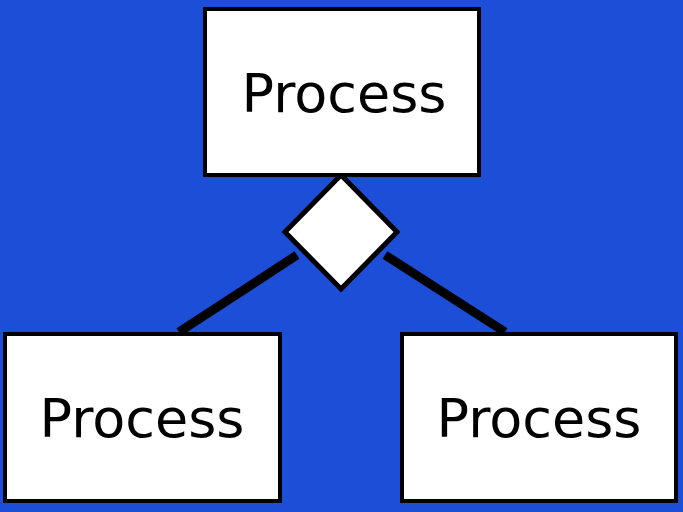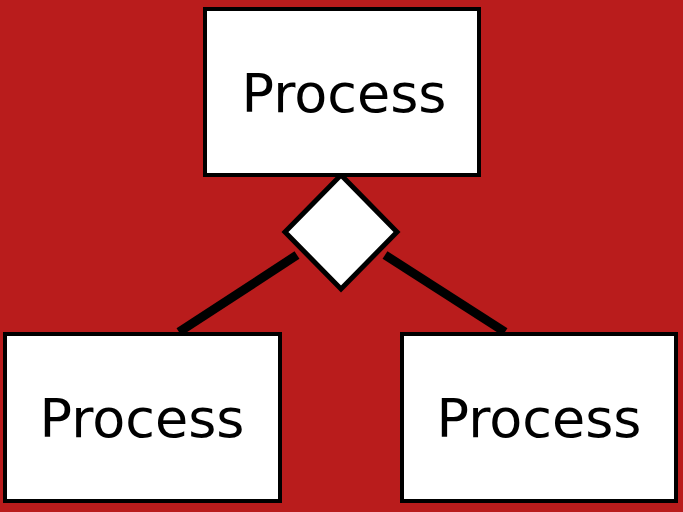--- a/index.html
+++ b/index.html
@@ -8,21 +8,21 @@
     padding: 0;
     background: #ffffff;
   }
   body {
     font-family: "DejaVu Sans", "Liberation Sans", sans-serif;
   }
   #canvas {
     position: relative;
     width: 683px;
     height: 512px;
-    background: #b91c1c;
+    background: #1d4ed8;
     overflow: hidden;
   }
   #diagram-svg {
     position: absolute;
     top: 0;
     left: 0;
     width: 683px;
     height: 512px;
     display: block;
   }

